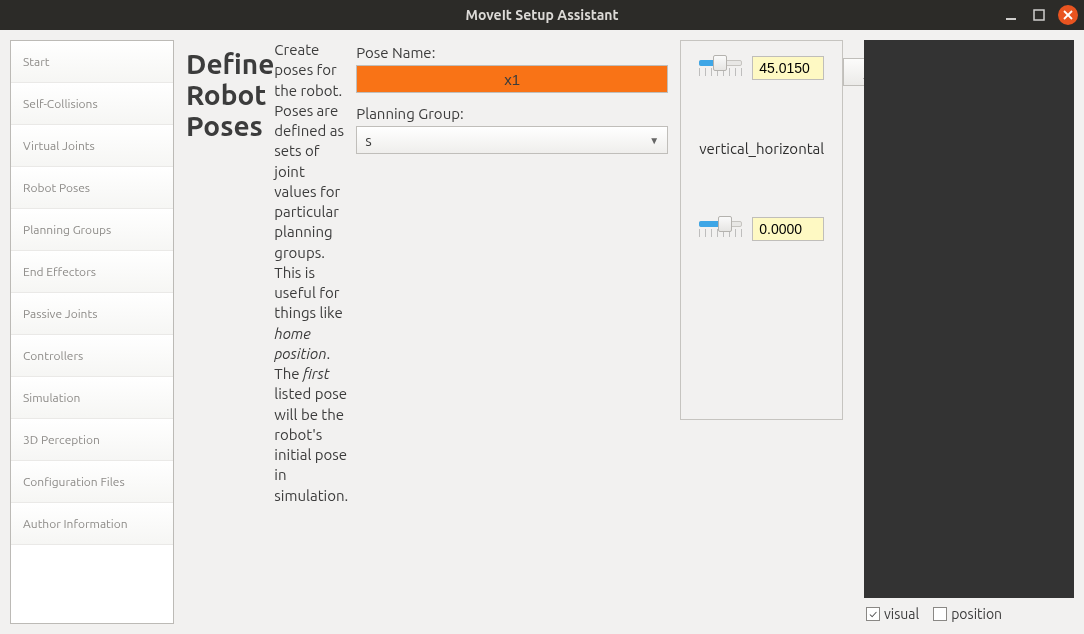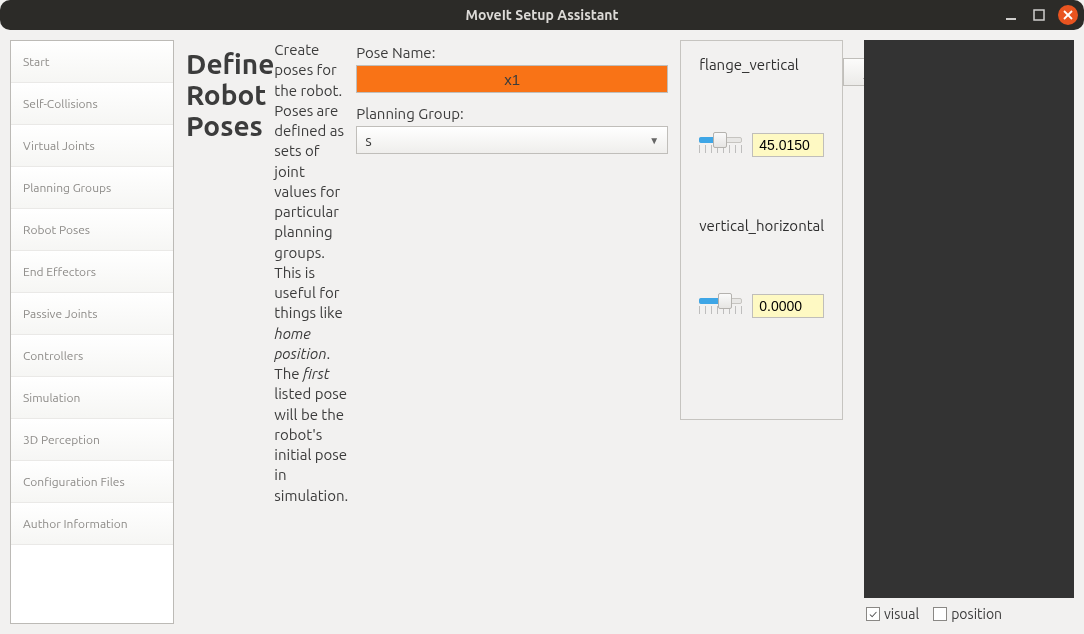--- a/index.html
+++ b/index.html
@@ -26,21 +26,20 @@
     .titlebar {
       height: 30px;
       background: #2c2b28;
       color: #dcdad7;
       display: flex;
       align-items: center;
       justify-content: center;
       position: relative;
       font-weight: 600;
       font-size: 14px;
-      border-radius: 10px;
     }
     .titlebar-controls {
       position: absolute;
       right: 6px;
       top: 0;
       height: 30px;
       display: flex;
       align-items: center;
       gap: 10px;
     }
@@ -303,22 +302,22 @@
           </svg>
       </div>
     </div>
   </div>
 
   <div class="content-area">
     <div class="sidebar">
       <div class="sidebar-item"><span>Start</span></div>
       <div class="sidebar-item"><span>Self-Collisions</span></div>
       <div class="sidebar-item"><span>Virtual Joints</span></div>
+      <div class="sidebar-item"><span>Robot Poses</span></div>
       <div class="sidebar-item"><span>Planning Groups</span></div>
-      <div class="sidebar-item"><span>Robot Poses</span></div>
       <div class="sidebar-item"><span>End Effectors</span></div>
       <div class="sidebar-item"><span>Passive Joints</span></div>
       <div class="sidebar-item"><span>Controllers</span></div>
       <div class="sidebar-item"><span>Simulation</span></div>
       <div class="sidebar-item"><span>3D Perception</span></div>
       <div class="sidebar-item"><span>Configuration Files</span></div>
       <div class="sidebar-item"><span>Author Information</span></div>
     </div>
 
     <div class="main-panel">
@@ -333,21 +332,20 @@
           <input class="text-input" type="text" value="x1" style="">
           <div class="field-label">Planning Group:</div>
           <div class="combo">
             <span>s</span>
             <span class="arrow">▼</span>
           </div>
         </div>
 
         <div class="joint-panel">
           <div class="joint-block">
-            <div class="joint-name">flange_vertical</div>
             <div class="slider-row">
               <div class="slider-widget">
                 <div class="slider-track"></div>
                 <div class="slider-fill half"></div>
                 <div class="ticks"></div>
                 <div class="slider-handle half"></div>
               </div>
               <input class="slider-value" type="text" value="45.0150" style="">
             </div>
           </div>

